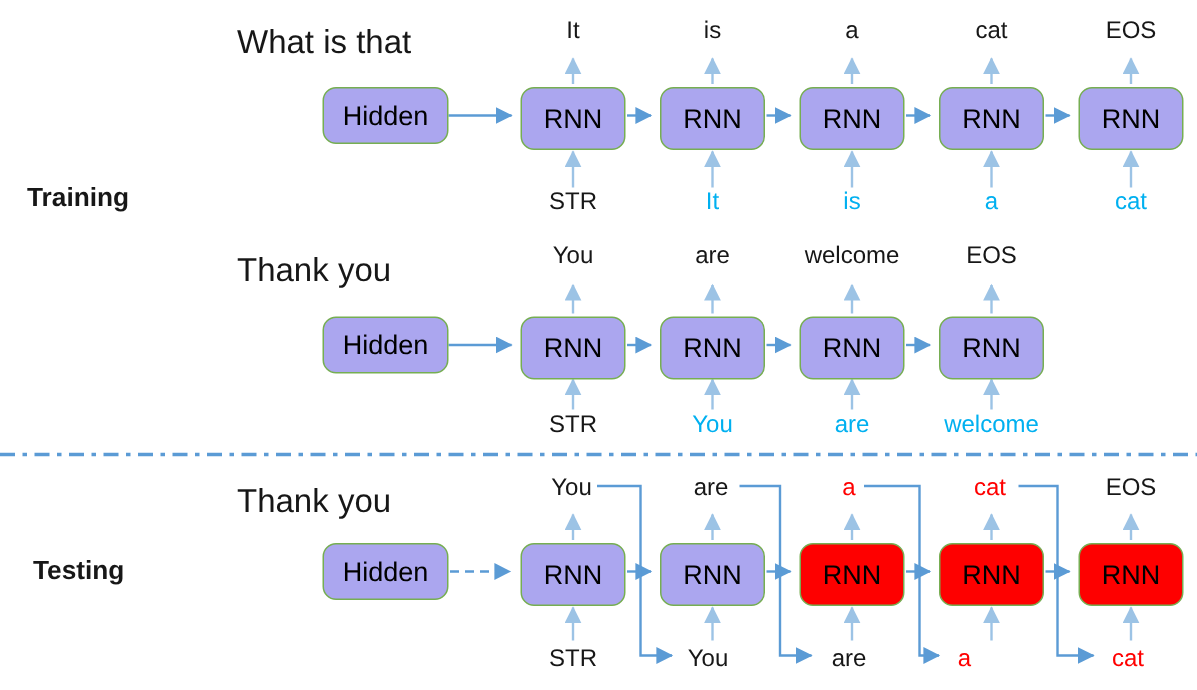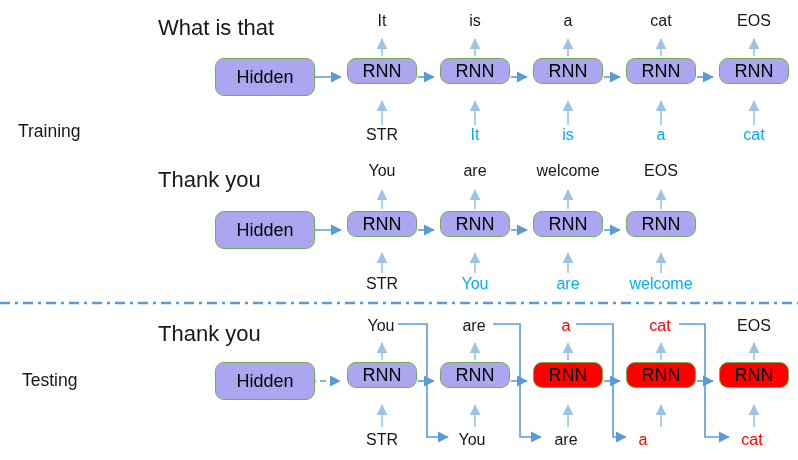--- a/index.html
+++ b/index.html
@@ -6,28 +6,28 @@
   .canvas{
     position:relative;width:798px;height:460px;background:#fff;overflow:hidden;
     font-family:"Liberation Sans", sans-serif;color:var(--text-black,#171717);
   }
   svg.layer{position:absolute;left:0;top:0;width:798px;height:460px;}
   .word{
     position:absolute;transform:translateX(-50%);font-size:16px;line-height:18px;
     white-space:nowrap;color:var(--text-black,#171717);
   }
   .src{position:absolute;font-size:22px;line-height:19px;white-space:nowrap;color:var(--text-black,#171717);}
-  .caption{position:absolute;font-size:17.5px;line-height:19px;font-weight:normal;color:var(--text-black,#171717);}
+  .caption{position:absolute;font-size:17.5px;line-height:19px;font-weight:bold;color:var(--text-black,#171717);}
   .box{
     position:absolute;display:flex;align-items:center;justify-content:center;
     box-sizing:border-box;border:1.6px solid var(--box-border,#76AE52);border-radius:9px;
     background:var(--box-purple,#ABA6EF);font-size:18px;color:#000;
   }
-  .rnn{width:70px;height:26px;}
-  .hiddenbox{width:100px;height:38px;}
+  .rnn{width:70px;height:42px;}
+  .hiddenbox{width:84px;height:38px;}
   .red{background:var(--box-red,#FE0000);}
   .cyan{color:var(--text-cyan,#00B0F0);}
   .redtext{color:var(--text-red,#FF0000);}
   .h-arrow{stroke:var(--arrow-blue,#5B9BD5);stroke-width:1.6;fill:none;}
   .v-arrow{stroke:var(--arrow-light,#9CC3E5);stroke-width:1.6;fill:none;}
   .fb{stroke:var(--arrow-blue,#5B9BD5);stroke-width:1.6;fill:none;}
   .dashline{stroke-dasharray:6 4;}
   .sep{stroke:var(--arrow-blue,#5B9BD5);stroke-width:2.4;stroke-dasharray:10 5 3 5;fill:none;}
   .mb{fill:var(--arrow-blue,#5B9BD5);}
   .ml{fill:var(--arrow-light,#9CC3E5);}

